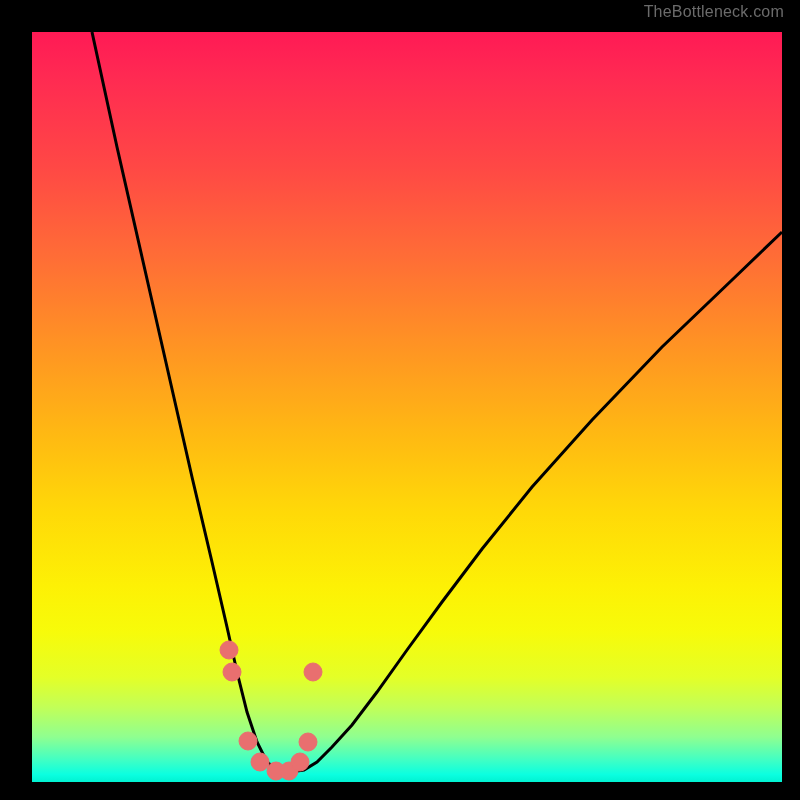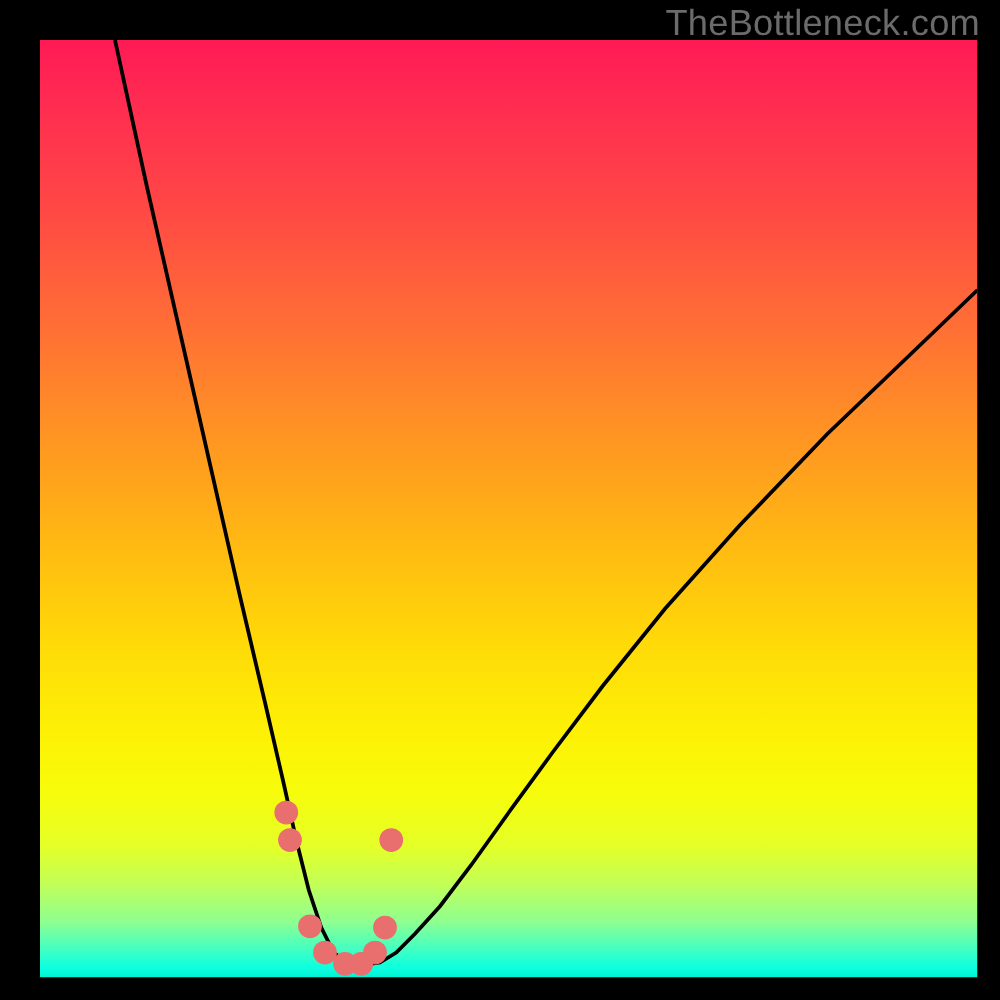--- a/index.html
+++ b/index.html
@@ -45,21 +45,21 @@
         #0bffe0 99%,
         #00f2d2 100%
       );
   }
 
   .watermark {
     position: absolute;
     top: 3px;
     right: 16px;
     color: #6b6b6b;
-    font-size: 29px;
+    font-size: 16px;
     font-weight: 500;
     letter-spacing: 0.2px;
   }
 
   svg.curve {
     position: absolute;
     top: 0; left: 0;
     width: 100%; height: 100%;
   }
 </style>

